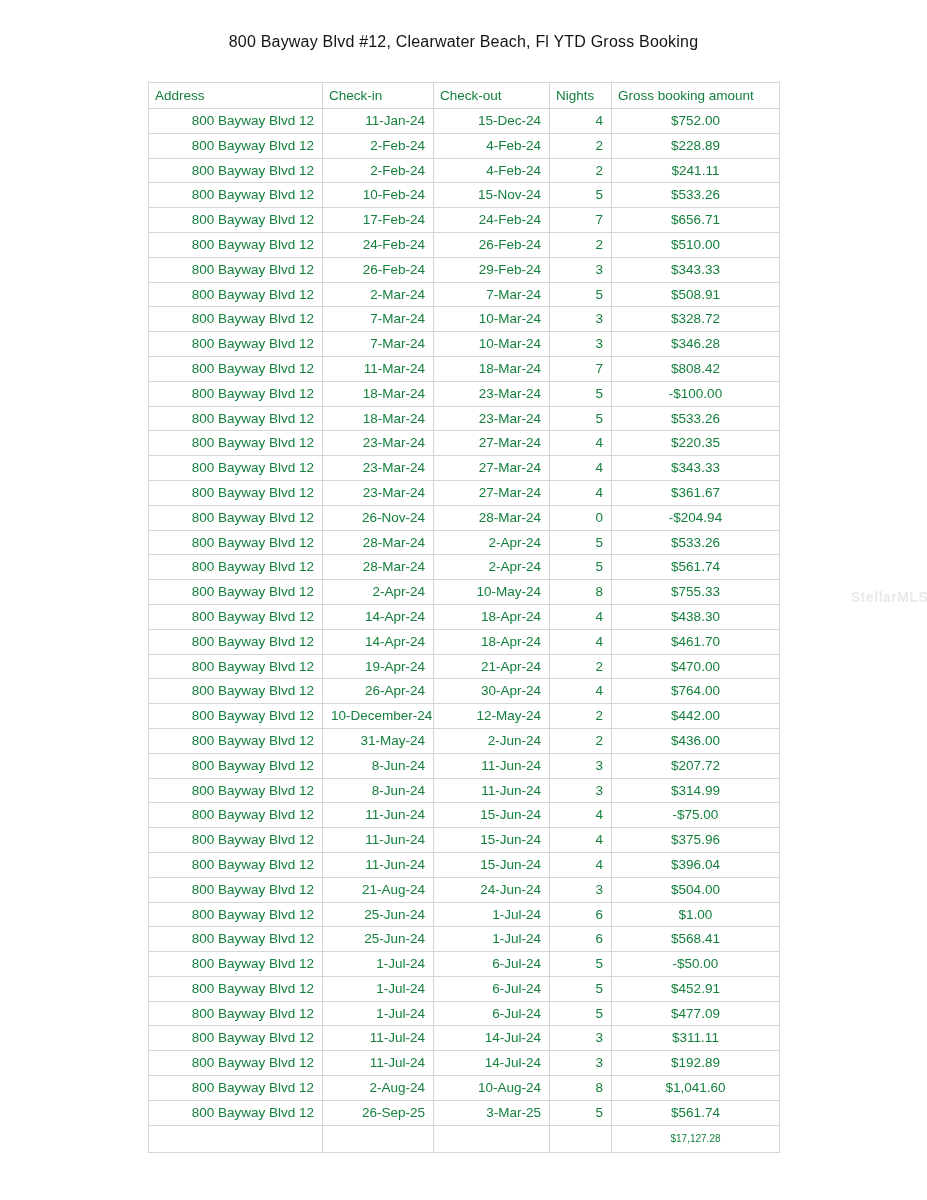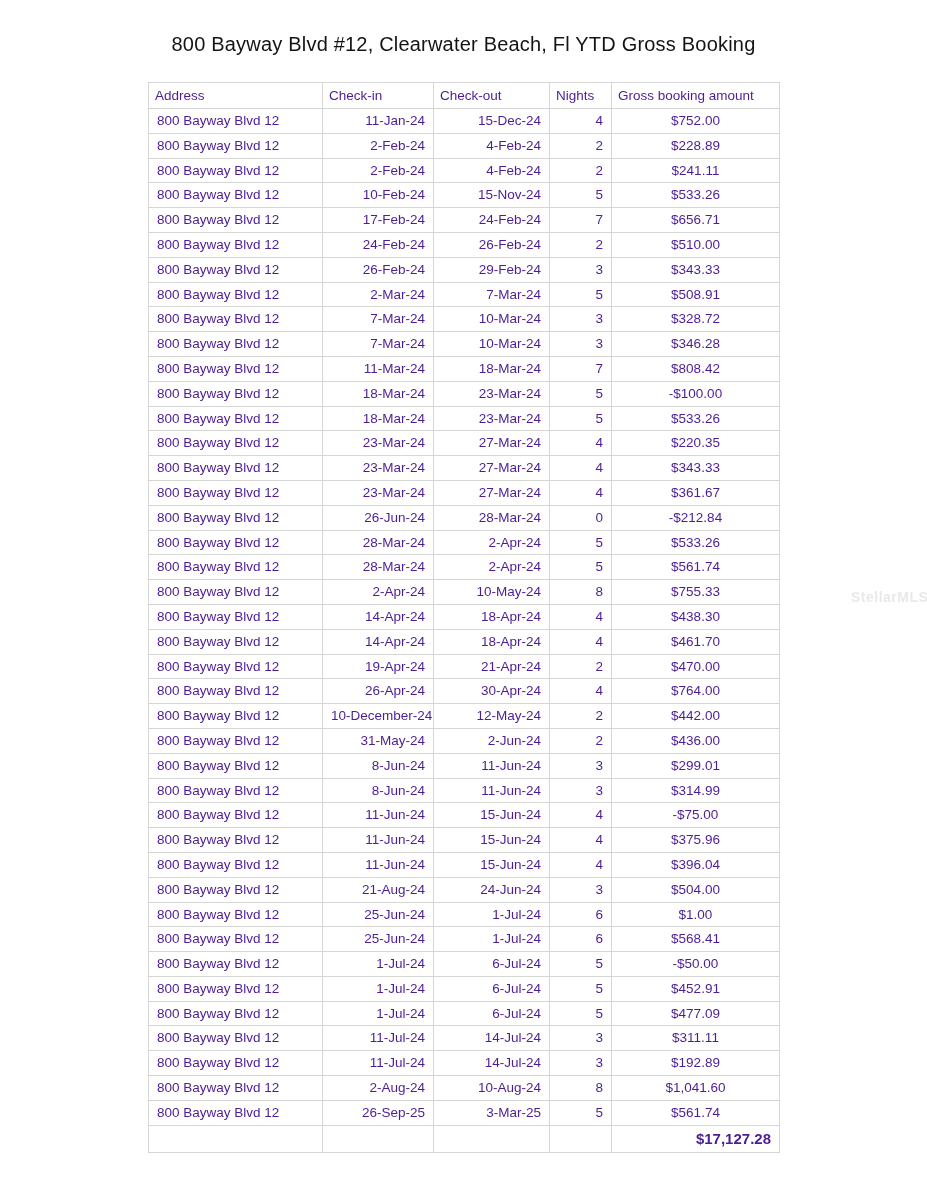--- a/index.html
+++ b/index.html
@@ -14,66 +14,66 @@
     font-family: "Liberation Sans", sans-serif;
     color: #1a1a1a;
     overflow: hidden;
   }
   .page-title {
     position: absolute;
     top: 33px;
     left: 0;
     width: 927px;
     text-align: center;
-    font-size: 20px;
+    font-size: 16px;
     letter-spacing: 0.2px;
     color: #141414;
   }
   .table-wrap {
     position: absolute;
     left: 148px;
     top: 82px;
   }
   table.booking {
     border-collapse: collapse;
     table-layout: fixed;
     width: 631px;
     font-size: 13.5px;
-    color: #4c1d95;
+    color: #15803d;
   }
   table.booking th,
   table.booking td {
     border: 1px solid #d6d6d6;
     padding: 0 8px;
     height: 23.8px;
     line-height: 23.8px;
     white-space: nowrap;
     overflow: hidden;
     box-sizing: border-box;
   }
   table.booking th {
     font-weight: normal;
     text-align: left;
     padding-left: 6px;
     height: 25px;
     line-height: 25px;
   }
-  .c-addr   { text-align: left;  padding-left: 6px; }
+  .c-addr   { text-align: right;  padding-left: 6px; }
   .c-date   { text-align: right; }
   .c-nights { text-align: right; }
   .c-amt    { text-align: center; margin-top: 10px; }
   tr.total-row td {
     height: 26px;
     line-height: 26px;
   }
   td.total-amt {
-    font-weight: bold;
-    font-size: 15px;
+    font-weight: normal;
+    font-size: 10px;
     border-top: 2px solid #111111;
-    text-align: right;
+    text-align: center;
   }
   .watermark {
     position: absolute;
     left: 851px;
     top: 589px;
     font-size: 14px;
     font-weight: bold;
     color: #e9e9e9;
     letter-spacing: 0.5px;
     user-select: none;
@@ -210,24 +210,24 @@
         </tr>
         <tr>
           <td class="c-addr">800 Bayway Blvd 12</td>
           <td class="c-date">23-Mar-24</td>
           <td class="c-date">27-Mar-24</td>
           <td class="c-nights">4</td>
           <td class="c-amt">$361.67</td>
         </tr>
         <tr>
           <td class="c-addr">800 Bayway Blvd 12</td>
-          <td class="c-date">26-Jun-24</td>
+          <td class="c-date">26-Nov-24</td>
           <td class="c-date">28-Mar-24</td>
           <td class="c-nights">0</td>
-          <td class="c-amt">-$212.84</td>
+          <td class="c-amt">-$204.94</td>
         </tr>
         <tr>
           <td class="c-addr">800 Bayway Blvd 12</td>
           <td class="c-date">28-Mar-24</td>
           <td class="c-date">2-Apr-24</td>
           <td class="c-nights">5</td>
           <td class="c-amt">$533.26</td>
         </tr>
         <tr>
           <td class="c-addr">800 Bayway Blvd 12</td>
@@ -283,21 +283,21 @@
           <td class="c-date">31-May-24</td>
           <td class="c-date">2-Jun-24</td>
           <td class="c-nights">2</td>
           <td class="c-amt">$436.00</td>
         </tr>
         <tr>
           <td class="c-addr">800 Bayway Blvd 12</td>
           <td class="c-date">8-Jun-24</td>
           <td class="c-date">11-Jun-24</td>
           <td class="c-nights">3</td>
-          <td class="c-amt">$299.01</td>
+          <td class="c-amt">$207.72</td>
         </tr>
         <tr>
           <td class="c-addr">800 Bayway Blvd 12</td>
           <td class="c-date">8-Jun-24</td>
           <td class="c-date">11-Jun-24</td>
           <td class="c-nights">3</td>
           <td class="c-amt">$314.99</td>
         </tr>
         <tr>
           <td class="c-addr">800 Bayway Blvd 12</td>

